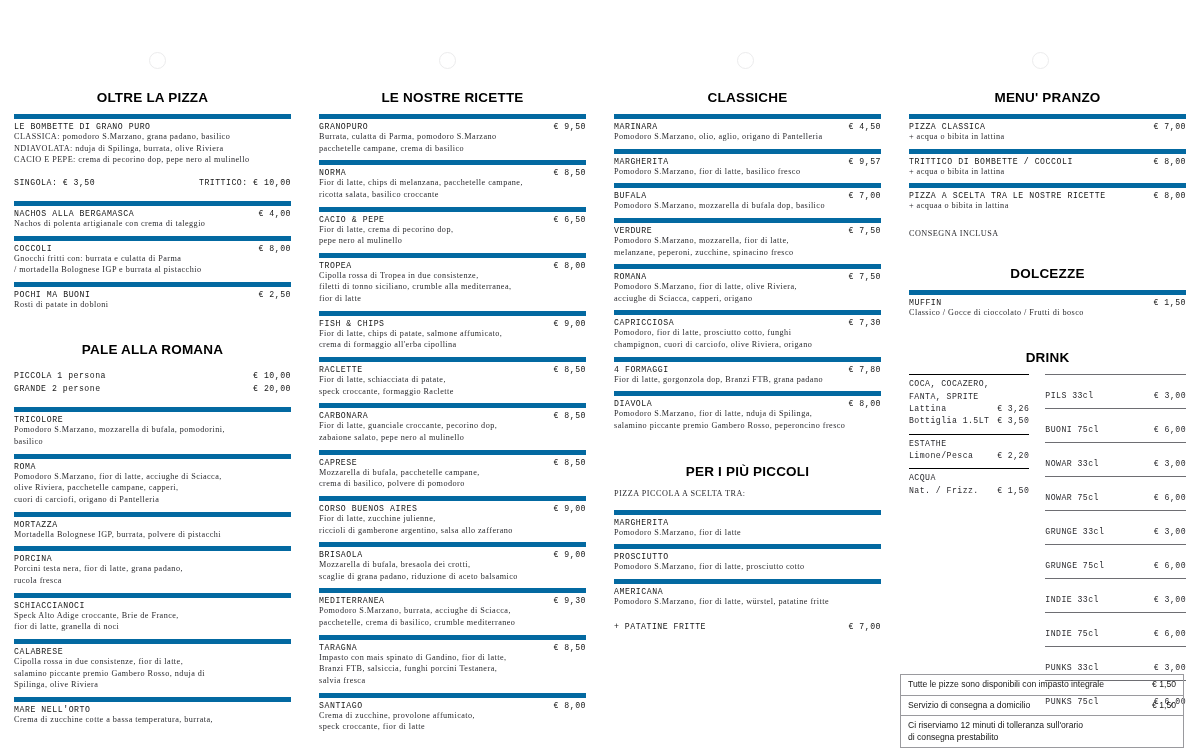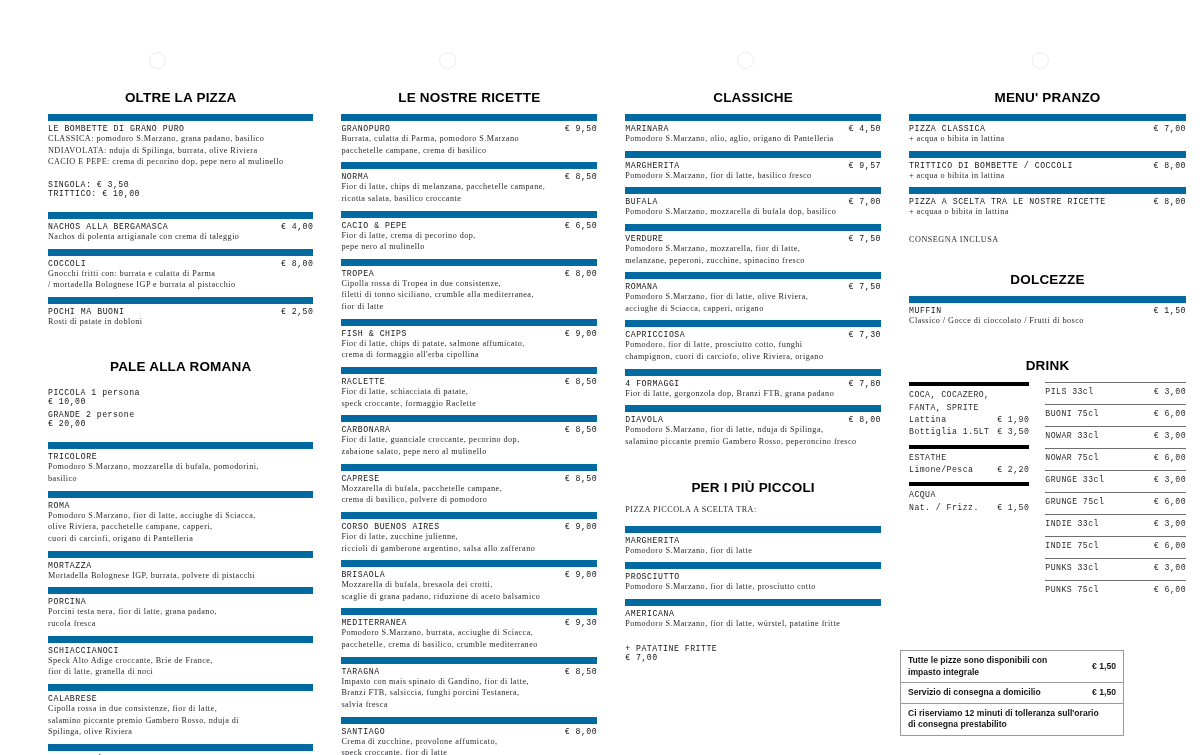--- a/index.html
+++ b/index.html
@@ -19,40 +19,40 @@
     width: 17px; height: 17px; border-radius: 50%;
     border: 1.5px solid #ececed; background: #ffffff;
   }
 
   .columns {
     position: absolute; top: 88px; left: 0;
     width: 1200px; height: 667px;
     display: flex;
   }
   .col { padding: 0 14px; }
-  .col-1 { width: 305px; margin-left: 34px; }
+  .col-1 { width: 305px; }
   .col-2 { width: 295px; }
   .col-3 { width: 295px; }
   .col-4 { width: 305px; }
 
   .sec-title {
     font-family: "Liberation Sans", sans-serif;
     font-weight: bold;
     font-size: 13.5px;
     letter-spacing: .2px;
     text-align: center;
     color: #000;
     padding: 2px 0 9px 0;
   }
   .sec-title.gap { padding-top: 26px; }
 
   .items { width: 100%; }
 
   .item {
-    border-top: 7px solid #0369a1;
+    border-top: 5px solid #0369a1;
     padding: 3px 0 6px 0;
   }
   .item.noline { border-top: none; }
 
   .row {
     display: flex; justify-content: space-between; align-items: baseline;
     gap: 8px;
   }
   .name {
     font-size: 8.2px; letter-spacing: .55px;
@@ -72,48 +72,46 @@
   .plain {
     font-size: 8.2px; letter-spacing: .5px; line-height: 1.45; color: #2a2a2e; font-family: Liberation Serif, serif;
   }
   .spacer-6 { height: 6px; }
   .spacer-10 { height: 10px; }
 
   .twoprice {
     display: flex; justify-content: space-between;
     font-size: 8.2px; letter-spacing: .5px; color: #161616;
     padding: 2px 0;
-    flex-direction: column;
   }
 
   
   .drink-wrap { display: flex; gap: 16px; align-items: flex-start; }
   .drink-left { width: 130px; }
   .drink-right { width: 152px; }
-  .dgroup { border-top: 4px solid #000000; padding: 3px 0 6px 0; text-align: right; }
+  .dgroup { border-top: 1px solid #000000; padding: 3px 0 6px 0; text-align: right; }
   .dline {
     display: flex; justify-content: space-between;
     font-size: 8.2px; letter-spacing: .45px; line-height: 1.5; color: #2a2a2e;
   }
   .dline .lbl { white-space: nowrap; }
   .dline .val { white-space: nowrap; }
   .beer {
     border-top: 1px solid #6e6e73;
-    padding: 4px 0 8px 0;
+    padding: 16px 0 8px 0;
     display: flex; justify-content: space-between;
     font-size: 8.2px; letter-spacing: .45px; color: #2a2a2e;
   }
 
   
   .notes {
-    position: absolute; left: 900px; top: 650px;
-    width: 224px;
+    position: absolute; left: 900px; top: 674px;
+    width: 284px;
     border: 1px solid #9a9a9e;
     font-family: "Liberation Sans", sans-serif;
-    font-weight: bold;
   }
   .note-row {
     display: flex; justify-content: space-between; align-items: center;
     padding: 4px 7px;
     font-size: 8.6px; color: #161616;
     border-bottom: 1px solid #9a9a9e;
     line-height: 1.35;
   }
   .note-row:last-child { border-bottom: none; }
   .note-row .ntxt { white-space: pre-line; }
@@ -573,21 +571,21 @@
               <div class="dline">
                 <span class="lbl">COCA, COCAZERO,</span>
                 <span class="val"></span>
               </div>
               <div class="dline">
                 <span class="lbl">FANTA, SPRITE</span>
                 <span class="val"></span>
               </div>
               <div class="dline">
                 <span class="lbl">Lattina</span>
-                <span class="val">€ 1,90</span>
+                <span class="val">€ 3,26</span>
               </div>
               <div class="dline">
                 <span class="lbl">Bottiglia 1.5LT</span>
                 <span class="val">€ 3,50</span>
               </div>
             </div>
             <div class="dgroup">
               <div class="dline">
                 <span class="lbl">ESTATHE</span>
                 <span class="val"></span>

